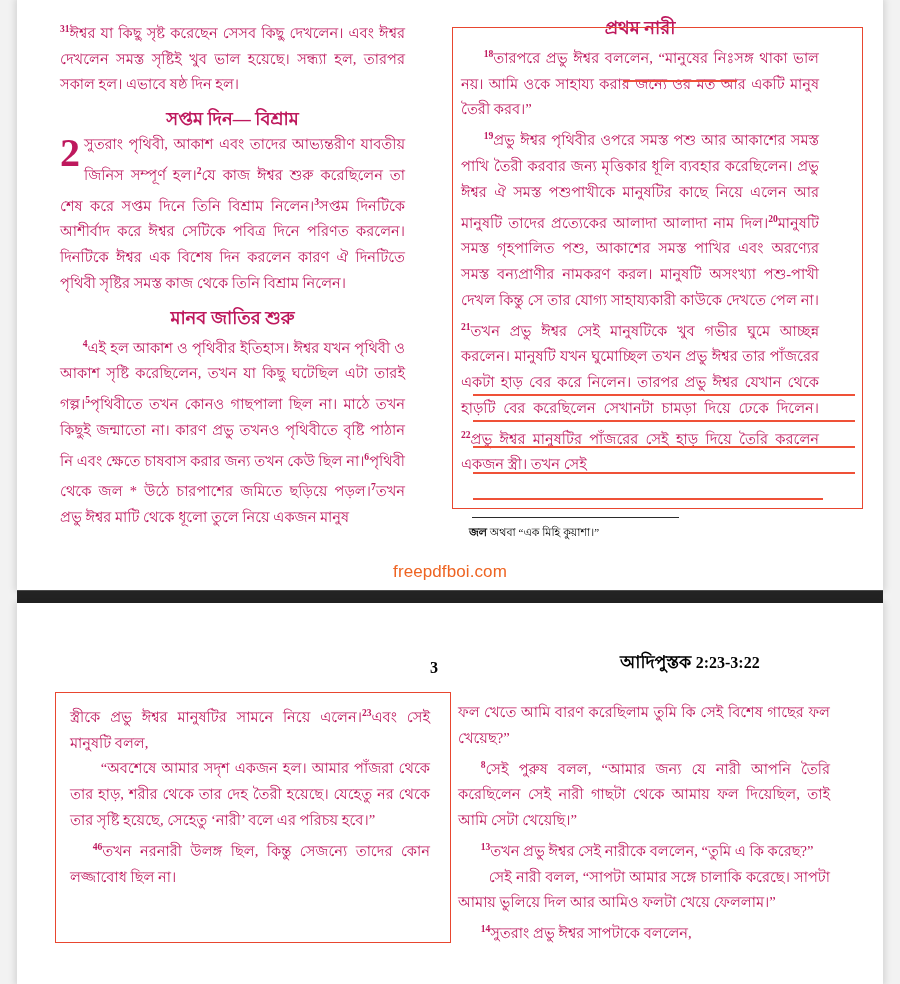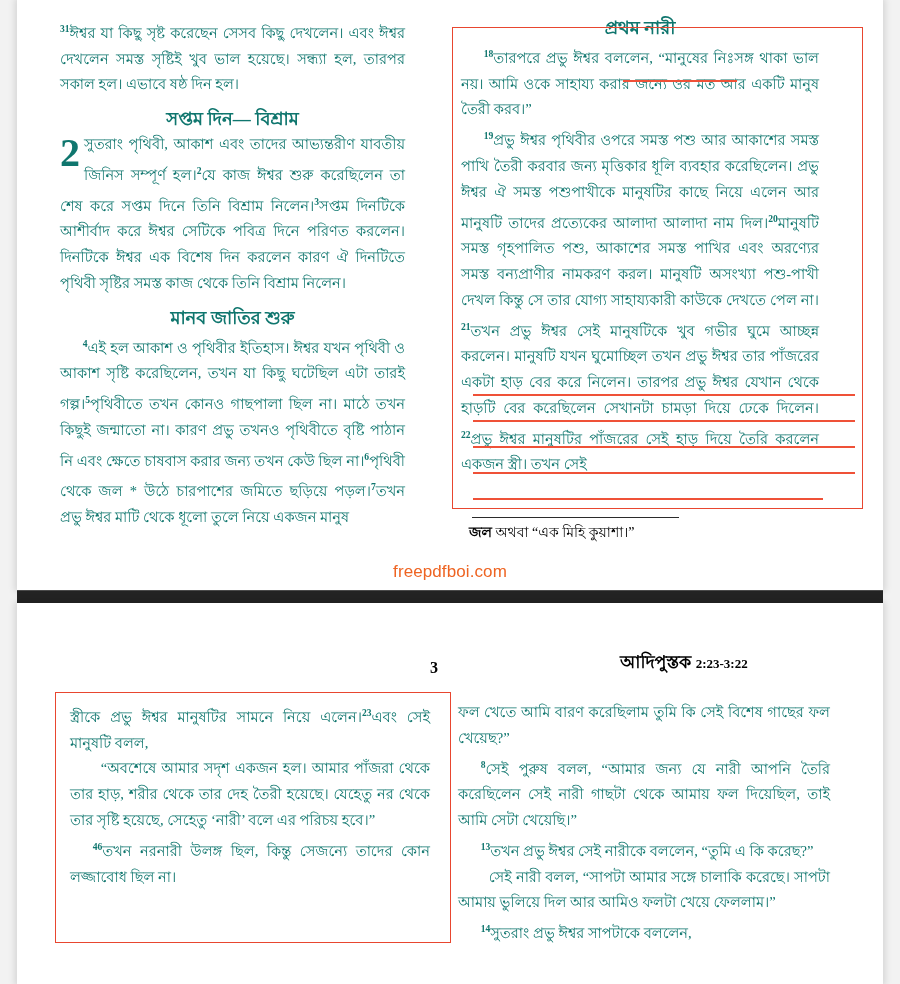--- a/index.html
+++ b/index.html
@@ -49,21 +49,21 @@
     border-bottom: 1px solid #0d0d0d;
   }
 
   
   .col {
     position: absolute;
     box-sizing: border-box;
   }
   .bn {
     font-family: "Liberation Serif", "DejaVu Serif", serif;
-    color: #0f766e;
+    color: #be185d;
     font-size: 14.6px;
     line-height: 25.8px;
     text-align: justify;
     text-justify: inter-word;
     -webkit-hyphens: none;
     hyphens: none;
   }
   .bn p {
     margin: 0;
   }
@@ -108,21 +108,21 @@
   }
 
   
   .fn-rule {
     position: absolute;
     height: 1px;
     background: #2b2b2b;
   }
   .fn-text {
     position: absolute;
-    font-size: 14px;
+    font-size: 11px;
     line-height: 17px;
     color: #000;
     white-space: nowrap;
   }
   .fn-key {
     font-weight: bold;
   }
 
   
   #watermark {
@@ -150,21 +150,21 @@
     font-family: "Liberation Serif", serif;
   }
   #book-ref {
     left: 620px;
     top: 650px;
     font-size: 17.5px;
     white-space: nowrap;
   }
   #book-ref .ref-nums {
     font-family: "Liberation Serif", serif;
-    font-size: 13px;
+    font-size: 16px;
   }
 </style>
 </head>
 <body>
 
 <div id="viewport">
 
   <div class="sheet" id="sheet-top">
 
     <div class="col bn" id="top-left-col" style="left:43px; top:16px; width:345px;">

